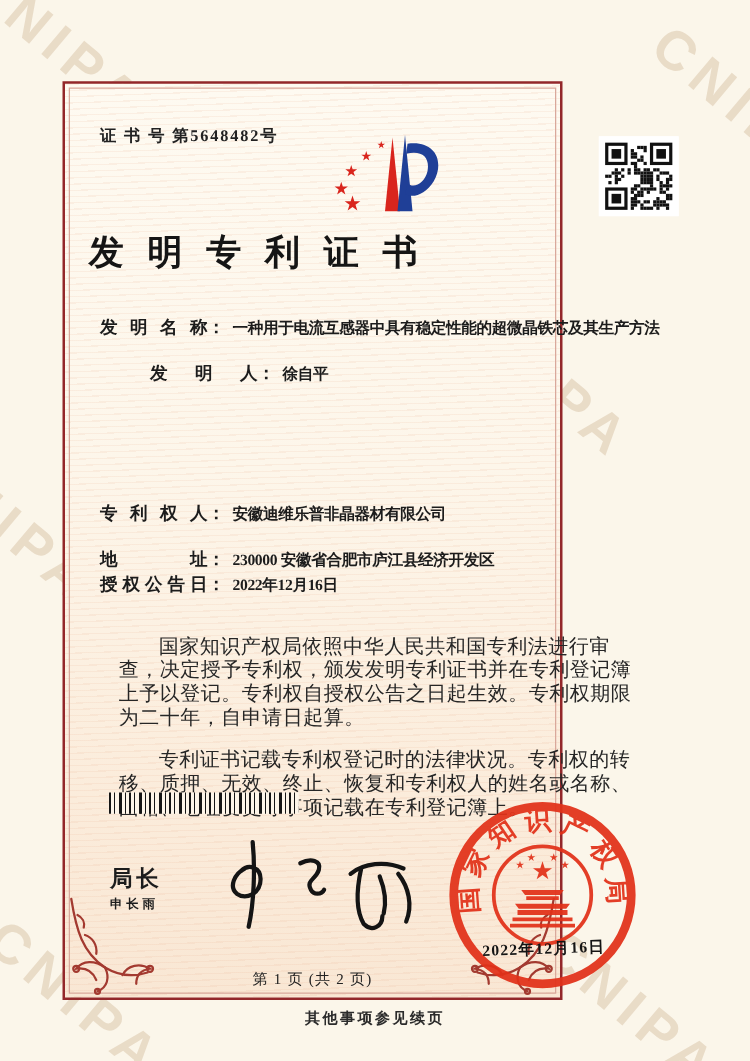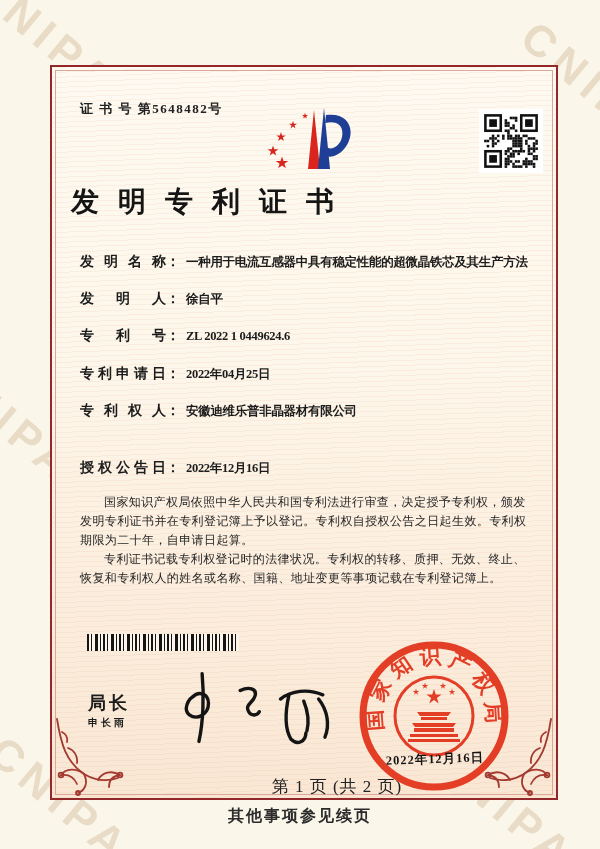--- a/index.html
+++ b/index.html
@@ -16,21 +16,21 @@
   .wm{
     position:absolute;white-space:nowrap;
     font-family:"Liberation Sans","DejaVu Sans",sans-serif;
     font-weight:bold;font-size:44px;letter-spacing:7px;
     color:rgba(193,158,118,0.30);
     transform:translate(-50%,-50%) rotate(40deg);
     z-index:1;pointer-events:none;
   }
   
   .cert{
-    position:absolute;left:50px;top:65px;width:508px;height:735px;
+    position:absolute;left:50px;top:65px;width:400px;height:735px;
     border:2.5px solid #93272a;box-sizing:border-box;
     background:
       repeating-linear-gradient(178deg,rgba(232,172,140,0.14) 0px,rgba(232,172,140,0.14) 1px,rgba(255,255,255,0) 1px,rgba(255,255,255,0) 5px),
       linear-gradient(180deg,#fefaf1 0%,#fdf6ea 42%,#fbecdb 78%,#f9e7d4 100%);
     z-index:2;
   }
   .cert::before{
     content:"";position:absolute;inset:3px;border:1px solid #d9a89b;pointer-events:none;
   }
   .corner{position:absolute;width:78px;height:78px;z-index:3;}
@@ -53,21 +53,21 @@
   .flabel{
     display:inline-block;width:86px;font-weight:bold;
     text-align:justify;text-align-last:justify;vertical-align:top;
   }
   .fcolon{font-weight:bold;margin-right:6px;}
   .fval{font-weight:bold;font-size:12.5px;letter-spacing:-0.3px;}
   .fpair2{position:absolute;left:232px;top:0;white-space:nowrap;}
   
   .body-text{position:absolute;left:28px;top:426px;width:448px;}
   .body-text p{
-    margin:0;text-indent:2em;font-size:12px;line-height:19px;
+    margin:15px;text-indent:2em;font-size:16px;line-height:19px;
     color:#262626;letter-spacing:0.4px;font-weight:500;
   }
   
   .barcode{
     position:absolute;left:35px;top:567px;width:152px;height:17px;
     background-image:repeating-linear-gradient(90deg,
       #151515 0px,#151515 2px,#fdf5e9 2px,#fdf5e9 4px,
       #151515 4px,#151515 5px,#fdf5e9 5px,#fdf5e9 8px,
       #151515 8px,#151515 11px,#fdf5e9 11px,#fdf5e9 13px,
       #151515 13px,#151515 14px,#fdf5e9 14px,#fdf5e9 16px);
@@ -76,25 +76,25 @@
   .sig-name{position:absolute;left:36px;top:649px;font-size:10px;font-weight:bold;letter-spacing:3px;color:#1c1c1c;}
   .sig-script{position:absolute;left:112px;top:600px;width:180px;height:80px;}
   .seal{position:absolute;left:303px;top:570px;width:158px;height:158px;z-index:4;}
   .seal-date{
     position:absolute;left:310px;top:684px;width:146px;z-index:5;
     text-align:center;font-size:12.5px;font-weight:bold;color:#141414;
     letter-spacing:1px;transform:rotate(-2deg);white-space:nowrap;
   }
   .pagination{
     position:absolute;left:0;top:708px;width:100%;
-    text-align:center;font-size:17px;color:#222;letter-spacing:1px;margin-left:33px;
+    text-align:center;font-size:12px;color:#222;letter-spacing:1px;
   }
   .footer-note{
     position:absolute;left:0;top:806px;width:100%;z-index:2;
-    text-align:center;font-size:16px;font-weight:600;color:#2b2b2b;letter-spacing:2px;
+    text-align:center;font-size:12px;font-weight:600;color:#2b2b2b;letter-spacing:2px;
   }
 </style>
 </head>
 <body>
 
 <div class="page">
 
   <span class="wm" style="left:45px;top:35px;">CNIPA</span>
   <span class="wm" style="left:592px;top:85px;">CNIPA</span>
   <span class="wm" style="left:435px;top:305px;">CNIPA</span>
@@ -284,31 +284,28 @@
         <rect x="2" y="16" width="7" height="7" fill="#111111"></rect>
         <rect x="3" y="17" width="5" height="5" fill="#ffffff"></rect>
         <rect x="4" y="18" width="3" height="3" fill="#111111"></rect>
       </svg>
 
     <h1 class="title">发明专利证书</h1>
 
     <div class="frow" style="top:186px;font-family:Liberation Serif, serif;">
       <span class="flabel">发明名称</span><span class="fcolon">：</span><span class="fval">一种用于电流互感器中具有稳定性能的超微晶铁芯及其生产方法</span>
     </div>
-    <div class="frow" style="top:223px;">
+    <div class="frow" style="top:223px;margin-left:40px;">
       <span class="flabel">发明人</span><span class="fcolon">：</span><span class="fval">徐自平</span>
-    </div>
-    <div class="frow" style="top:260px;">
-      <span class="flabel">专利号</span><span class="fcolon">：</span><span class="fval">ZL 2022 1 0449624.6</span>
-    </div>
-    <div class="frow" style="top:298px;">
-      <span class="flabel">专利申请日</span><span class="fcolon">：</span><span class="fval">2022年04月25日</span>
     </div>
     <div class="frow" style="top:335px;">
       <span class="flabel">专利权人</span><span class="fcolon">：</span><span class="fval">安徽迪维乐普非晶器材有限公司</span>
+    </div>
+    <div class="frow" style="top:372px;">
+      <span class="flabel">地址</span><span class="fcolon">：</span><span class="fval">230000 安徽省合肥市庐江县经济开发区</span>
     </div>
     <div class="frow" style="top:392px;width:446px;">
       <span>
         <span class="flabel">授权公告日</span><span class="fcolon">：</span><span class="fval">2022年12月16日</span>
       </span>
     </div>
 
     <div class="body-text">
       <p>国家知识产权局依照中华人民共和国专利法进行审查，决定授予专利权，颁发发明专利证书并在专利登记簿上予以登记。专利权自授权公告之日起生效。专利权期限为二十年，自申请日起算。</p>
       <p>专利证书记载专利权登记时的法律状况。专利权的转移、质押、无效、终止、恢复和专利权人的姓名或名称、国籍、地址变更等事项记载在专利登记簿上。</p>

